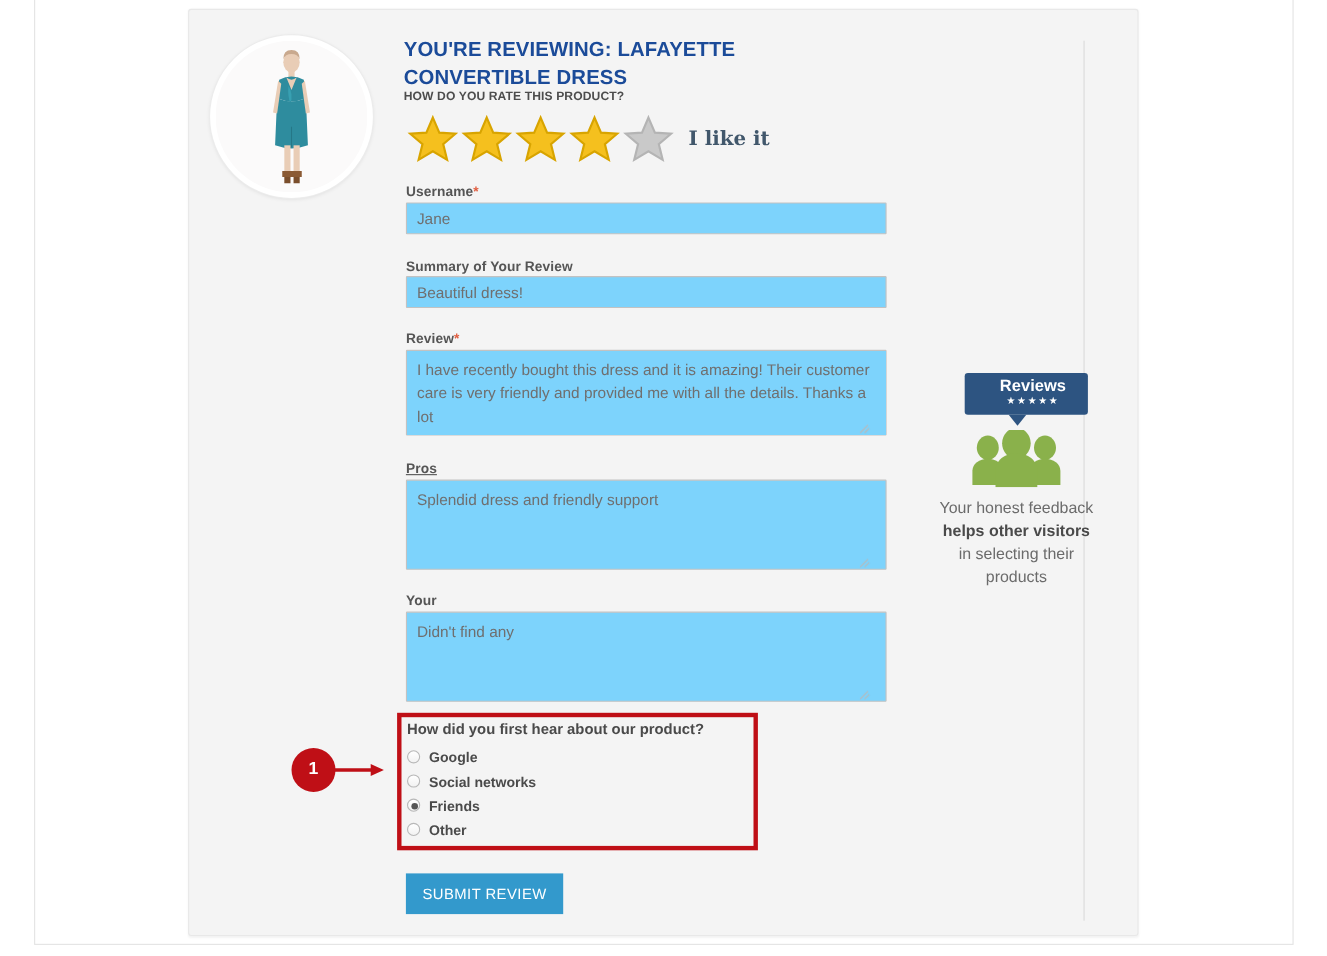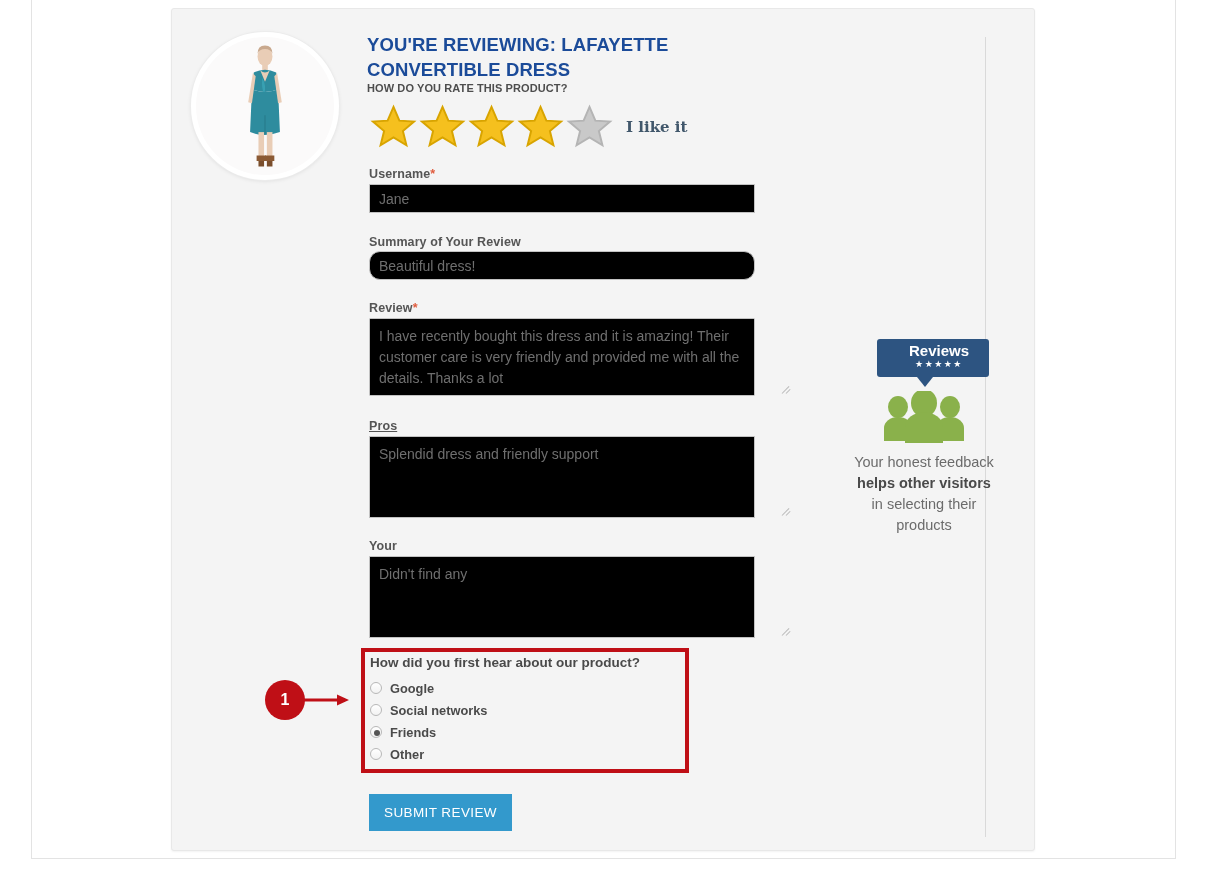--- a/index.html
+++ b/index.html
@@ -77,41 +77,41 @@
   
   .stars-row {
     position: absolute;
     left: 369px; top: 103px;
     display: flex;
     align-items: center;
   }
   .star { width: 49px; height: 47px; display:block; }
   .stars-label {
     margin-left: 12px;
-    font-size: 15px;
+    font-size: 18px;
     font-weight: bold;
     color: #41576b;
     font-family: "DejaVu Serif", serif;
   }
 
   
   .field-label {
     position: absolute;
     font-size: 12.5px;
     font-weight: bold;
     color: #555555;
     letter-spacing: .1px;
   }
   .req { color: #e05c3e; font-weight: bold; }
 
   .ctl {
     position: absolute;
     left: 369px;
-    width: 386px;
-    background: #000000;
+    width: 437px;
+    background: #7dd3fc;
     border: 1px solid #c2c2c2;
     border-radius: 1px;
     font-family: "Liberation Sans", sans-serif;
     font-size: 14px;
     color: #6f6f6f;
     padding: 6px 9px;
     outline: none;
   }
   textarea.ctl { resize: none; line-height: 21px; padding: 7px 9px; }
   .ctl::placeholder { color: #8c8c8c; }
@@ -315,21 +315,21 @@
       </svg>
     <span class="stars-label">I like it</span>
   </div>
 
   <div class="field-label" style="left:369px; top:167px;">
     <span>Username</span><span class="req">*</span>
   </div>
   <input class="ctl" style="top: 184px; height: 29px;" value="Jane" placeholder="Username">
 
   <div class="field-label" style="left:369px; top:235px;">Summary of Your Review</div>
-  <input class="ctl" style="top: 251px; height: 29px; border-radius: 11px;" value="Beautiful dress!" placeholder="Summary of Your Review">
+  <input class="ctl" style="top: 251px; height: 29px;" value="Beautiful dress!" placeholder="Summary of Your Review">
 
   <div class="field-label" style="left:369px; top:301px;">
     <span>Review</span><span class="req">*</span>
   </div>
   <textarea class="ctl" style="top: 318px; height: 78px;" placeholder="Review">I have recently bought this dress and it is amazing! Their customer care is very friendly and provided me with all the details. Thanks a lot</textarea>
   <span class="grip" style="left:783px; top:386px;"></span>
 
   <div class="field-label" style="left:369px; top:419px;text-decoration:underline;">Pros</div>
   <textarea class="ctl" style="top: 436px; height: 82px;" placeholder="Pros">Splendid dress and friendly support</textarea>
   <span class="grip" style="left:783px; top:508px;"></span>

